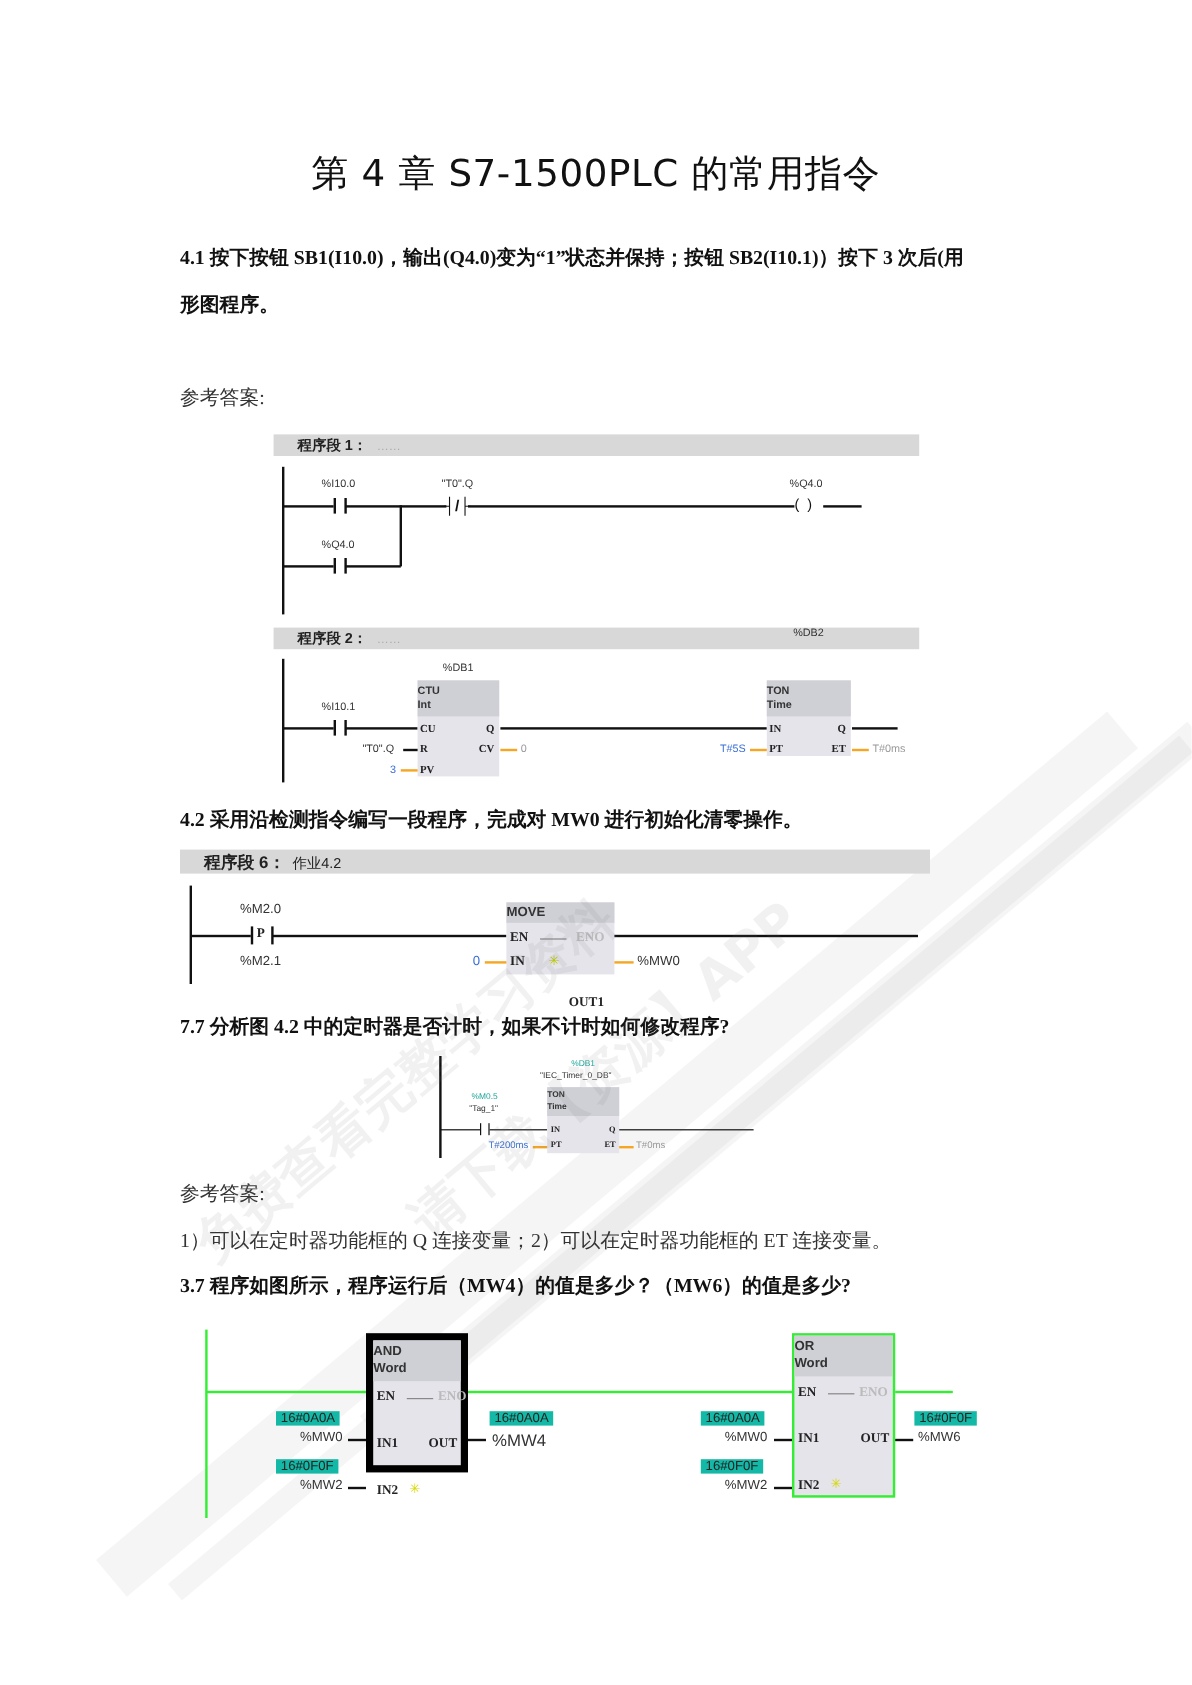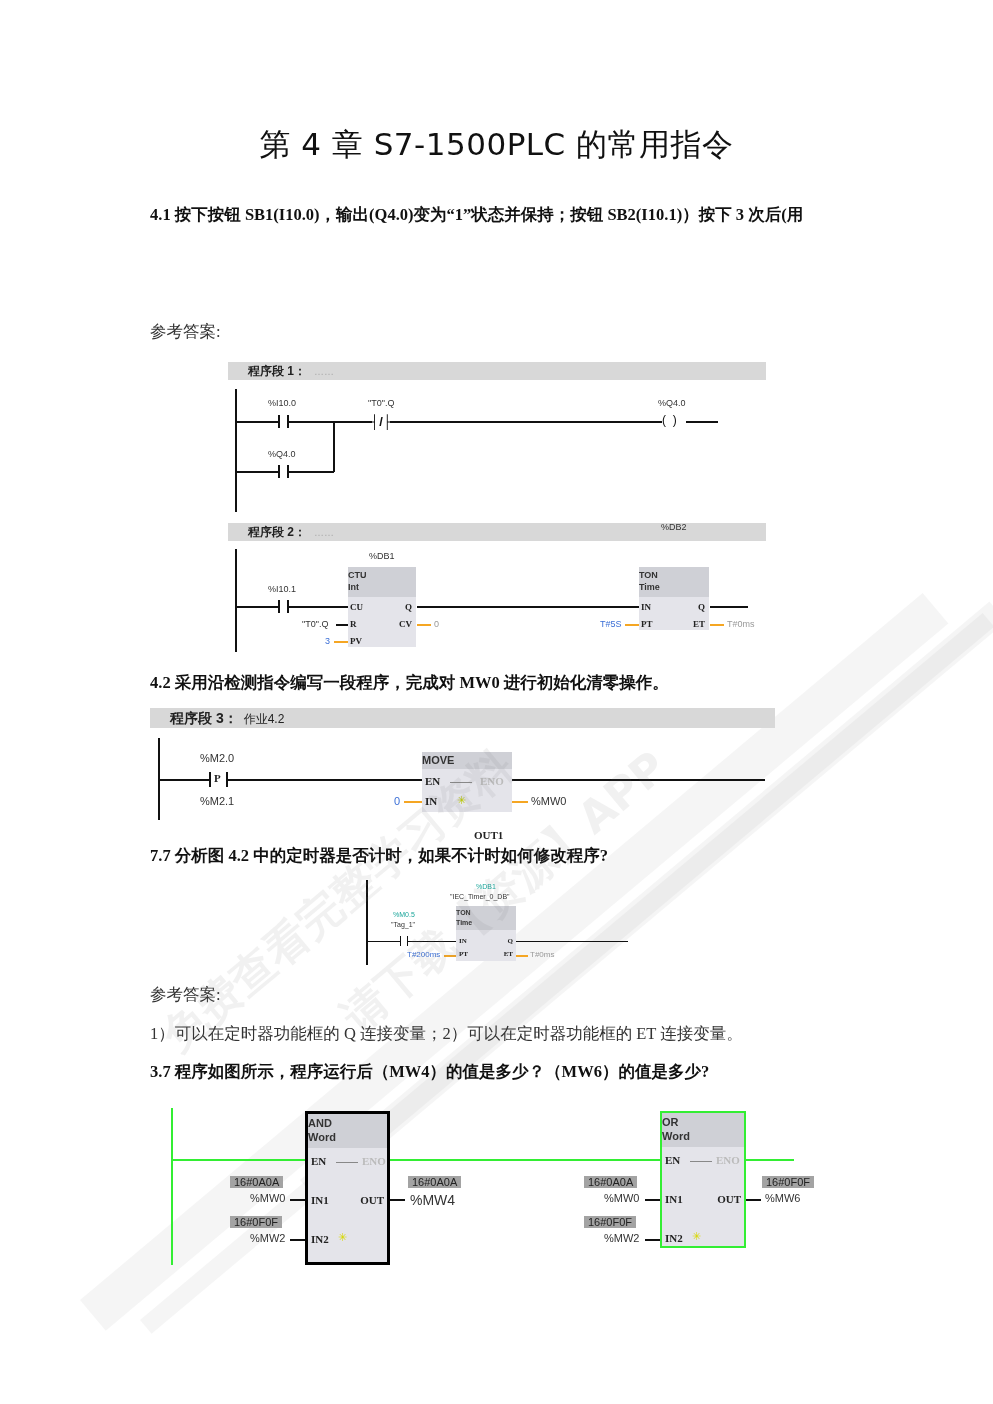--- a/index.html
+++ b/index.html
@@ -20,37 +20,38 @@
   .lbl { font-family: "Liberation Sans", sans-serif; font-size: 9px; color: #333; white-space: nowrap; }
   .blue { color: #3b6fd6; }
   .teal { color: #1aa59a; }
   .grey { color: #999; }
   .orange { background: #f5a623; height: 2px; }
   .box { background: #e4e4ea; }
   .box-head { background: #cfd0d6; text-align: left; font-family: "Liberation Sans", sans-serif;
               font-size: 9px; font-weight: bold; color: #333; line-height: 12px; }
   .pin { font-family: Liberation Serif, serif; font-size: 9px; font-weight: bold; color: #222; }
   .green { background: #33ee33; }
-  .gval { background: #a3a3a3; font-family: "Liberation Sans", sans-serif; font-size: 11px; color: #222; padding: 0 4px; }
+  .gval { background: #14b8a6; font-family: "Liberation Sans", sans-serif; font-size: 11px; color: #222; padding: 0 4px; }
   .watermark { position: absolute; font-family: "DejaVu Sans", sans-serif; font-weight: bold;
                color: rgba(120,120,120,0.10); font-size: 44px; white-space: nowrap;
                transform-origin: left top; pointer-events: none; }
   .streak { position: absolute; background: rgba(200,200,200,0.18); transform: rotate(-40deg); transform-origin: left top; pointer-events:none; }
 </style>
 </head>
 <body>
 
 <div class="streak" style="left:80px;top:1300px;width:1100px;height:40px;"></div>
 <div class="streak" style="left:140px;top:1320px;width:1100px;height:18px;"></div>
 <div class="streak" style="left:300px;top:1180px;width:900px;height:26px;"></div>
 
 <div class="abs title">第 4 章  S7-1500PLC 的常用指令</div>
 
 <div class="abs q" style="top:195px;">
   <div>4.1 按下按钮 SB1(I10.0)，输出(Q4.0)变为“1”状态并保持；按钮 SB2(I10.1)）按下 3 次后(用</div>
+  <div>形图程序。</div>
 </div>
 <div class="abs plain" style="top:321px;">参考答案:</div>
 
 <div class="abs seg-bar" style="left:228px;top:362px;width:538px;">
   <span>程序段 1：</span><span class="dots">……</span>
 </div>
 <div class="abs rail" style="left:235px;top:389px;height:123px;"></div>
 
 <div class="abs lbl" style="left:268px;top:398px;">%I10.0</div>
 <div class="abs hline" style="left:236px;top:421px;width:42px;"></div>
@@ -114,21 +115,21 @@
 </div>
 <div class="abs lbl blue" style="left:600px;top:619px;">T#5S</div>
 <div class="abs orange" style="left:625px;top:624px;width:14px;"></div>
 <div class="abs hline" style="left:710px;top:606px;width:38px;"></div>
 <div class="abs orange" style="left:710px;top:624px;width:14px;"></div>
 <div class="abs lbl grey" style="left:727px;top:619px;">T#0ms</div>
 
 <div class="abs q" style="top:663px;">4.2  采用沿检测指令编写一段程序，完成对 MW0 进行初始化清零操作。</div>
 
 <div class="abs seg-bar" style="left:150px;top:708px;width:625px;height:20px;font-size:14px;line-height:20px;">
-  <span>程序段 3：</span><span style="font-weight:normal;font-size:12px;margin-left:6px;">作业4.2</span>
+  <span>程序段 6：</span><span style="font-weight:normal;font-size:12px;margin-left:6px;">作业4.2</span>
 </div>
 <div class="abs rail" style="left:158px;top:738px;height:82px;"></div>
 <div class="abs lbl" style="left:200px;top:752px;font-size:11px;">%M2.0</div>
 <div class="abs hline" style="left:159px;top:779px;width:50px;"></div>
 <div class="abs vline" style="left:209px;top:772px;height:15px;"></div>
 <div class="abs pin" style="left:214px;top:772px;font-size:11px;">P</div>
 <div class="abs vline" style="left:226px;top:772px;height:15px;"></div>
 <div class="abs lbl" style="left:200px;top:795px;font-size:11px;">%M2.1</div>
 <div class="abs hline" style="left:227px;top:779px;width:195px;"></div>
 <div class="abs box" style="left:422px;top:752px;width:90px;height:60px;">
@@ -173,21 +174,21 @@
 <div class="abs lbl grey" style="left:530px;top:950px;font-size:8px;">T#0ms</div>
 
 <div class="abs plain" style="top:984px;">参考答案:</div>
 <div class="abs plain" style="top:1023px;font-size:16.5px;">1）可以在定时器功能框的 Q 连接变量；2）可以在定时器功能框的 ET 连接变量。</div>
 
 <div class="abs q" style="top:1052px;">3.7  程序如图所示，程序运行后（MW4）的值是多少？（MW6）的值是多少?</div>
 
 <div class="abs green" style="left:171px;top:1108px;width:2px;height:157px;"></div>
 <div class="abs green" style="left:172px;top:1159px;width:133px;height:2px;"></div>
 
-<div class="abs" style="left:305px;top:1111px;width:85px;height:154px;border:3px solid #000000;background:#e4e4ea;box-sizing:border-box;">
+<div class="abs" style="left:305px;top:1111px;width:85px;height:116px;border:6px solid #000000;background:#e4e4ea;box-sizing:border-box;">
   <div class="box-head" style="height:34px;font-size:11px;line-height:14px;padding-top:2px;box-sizing:border-box;">
     <div>AND</div>
     <div>Word</div>
   </div>
   <div class="abs pin" style="left:3px;top:41px;font-size:11px;">EN</div>
   <div class="abs" style="left:28px;top:48px;width:22px;height:1px;background:#888;"></div>
   <div class="abs pin" style="left:54px;top:41px;font-size:11px;color:#bbb;">ENO</div>
   <div class="abs pin" style="left:3px;top:80px;font-size:11px;">IN1</div>
   <div class="abs pin" style="right:3px;top:80px;font-size:11px;">OUT</div>
   <div class="abs pin" style="left:3px;top:119px;font-size:11px;">IN2</div>

